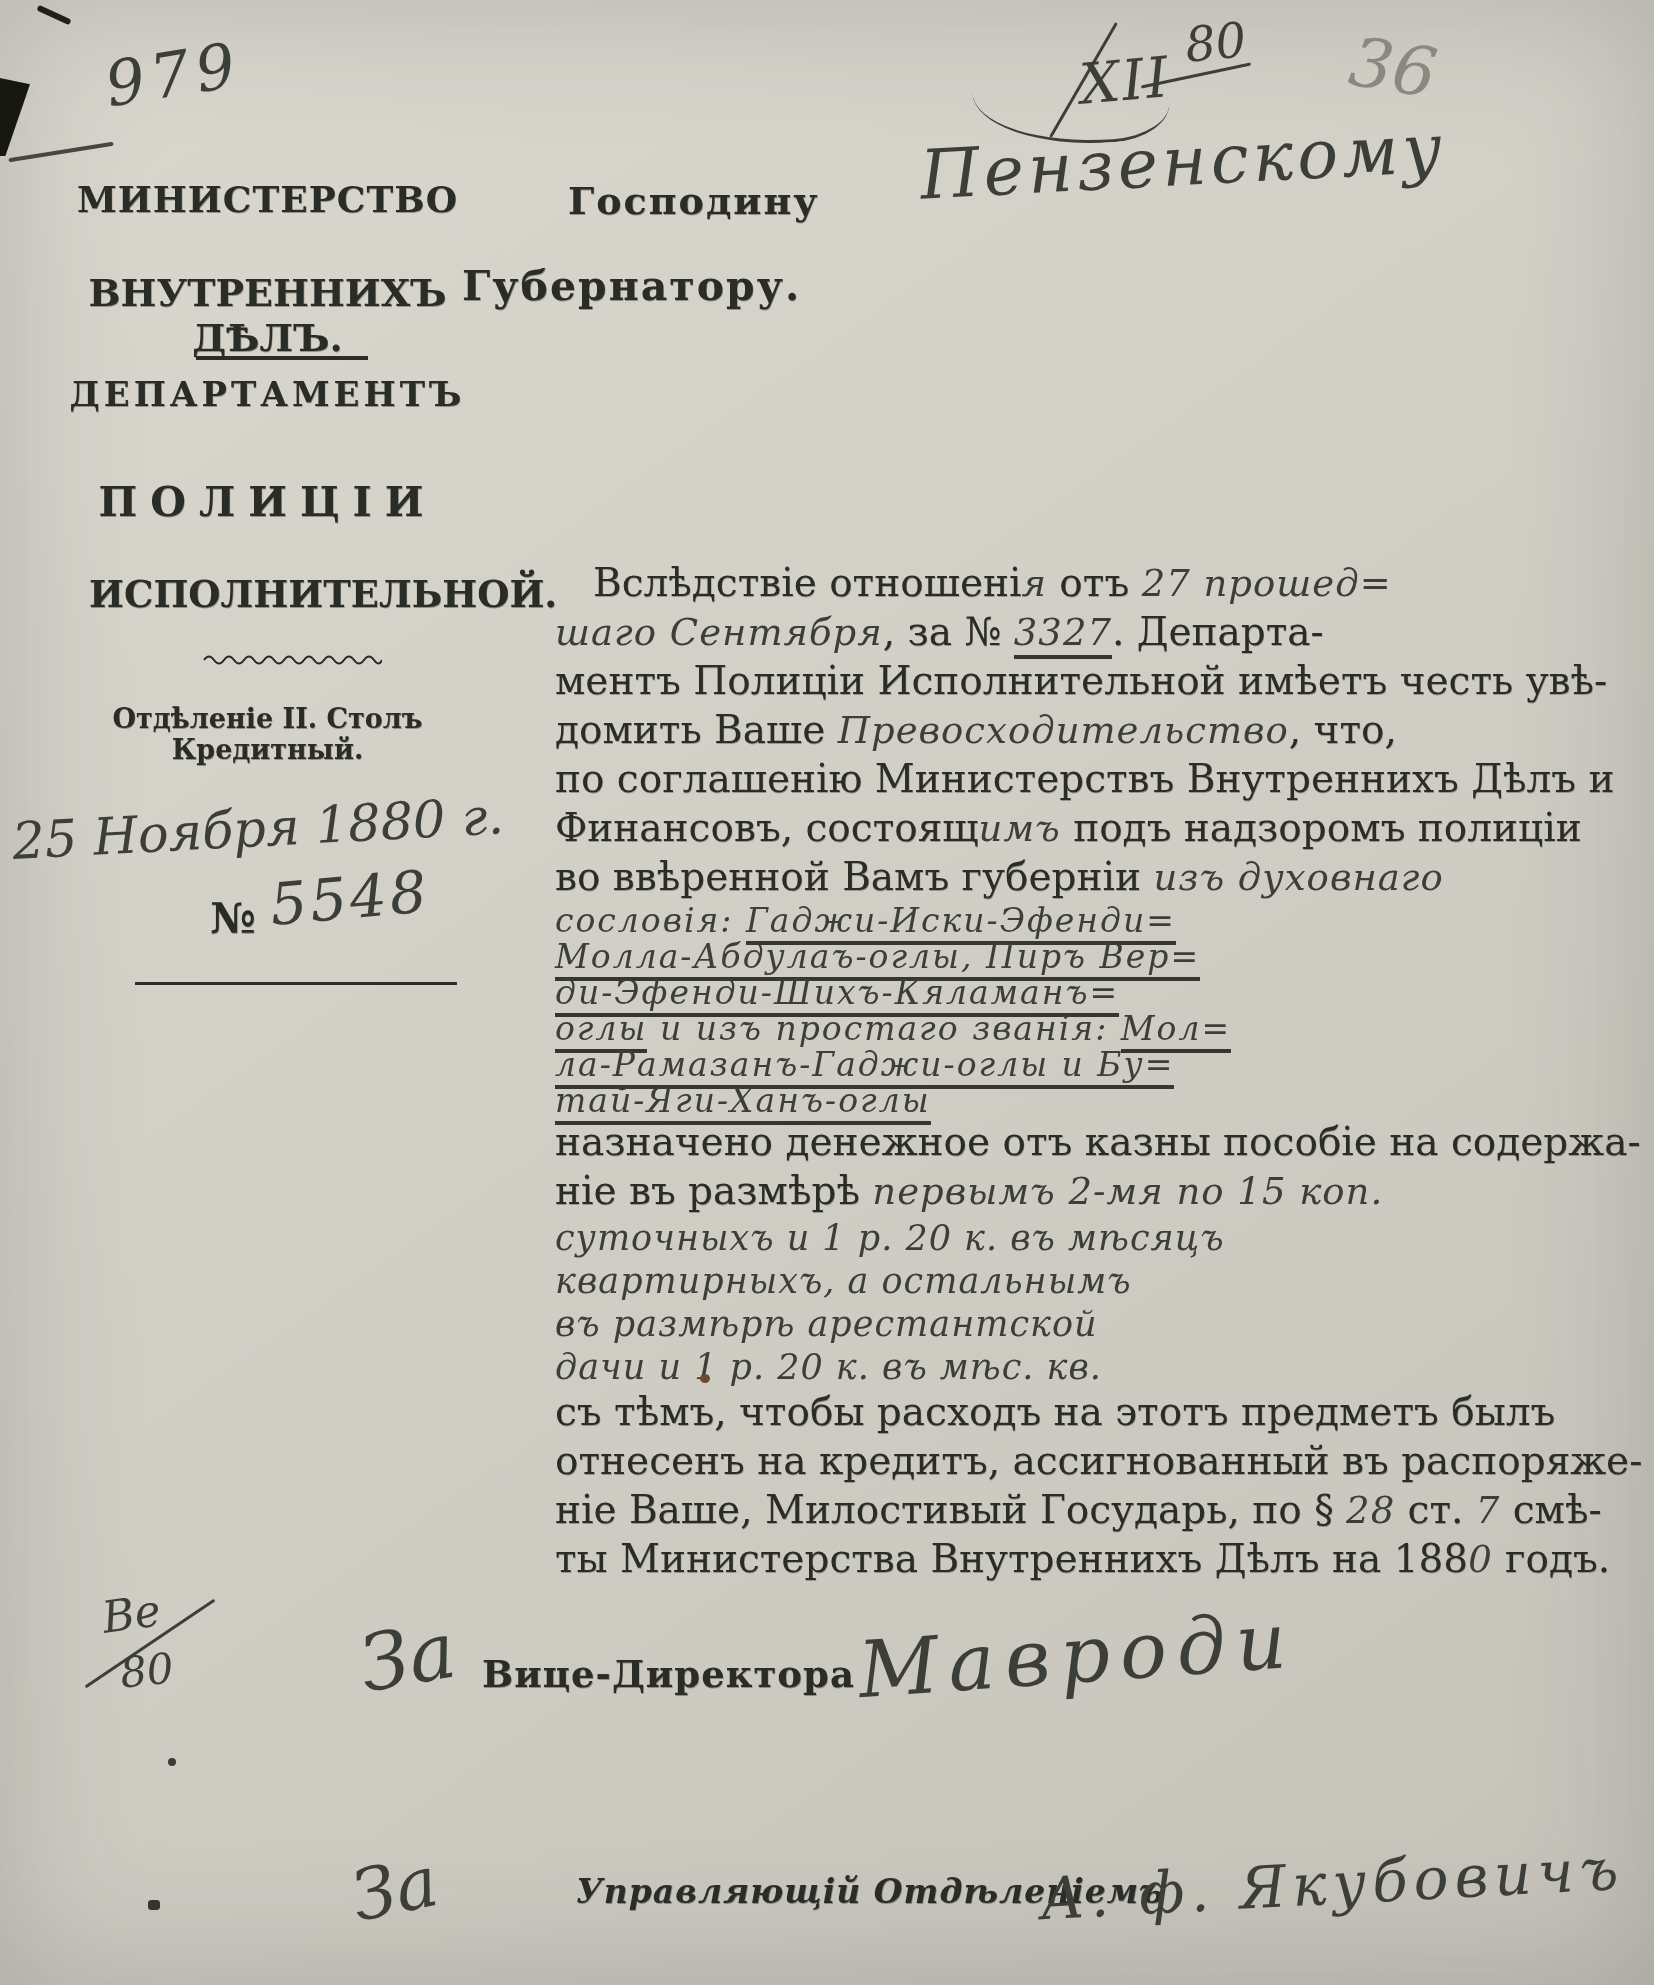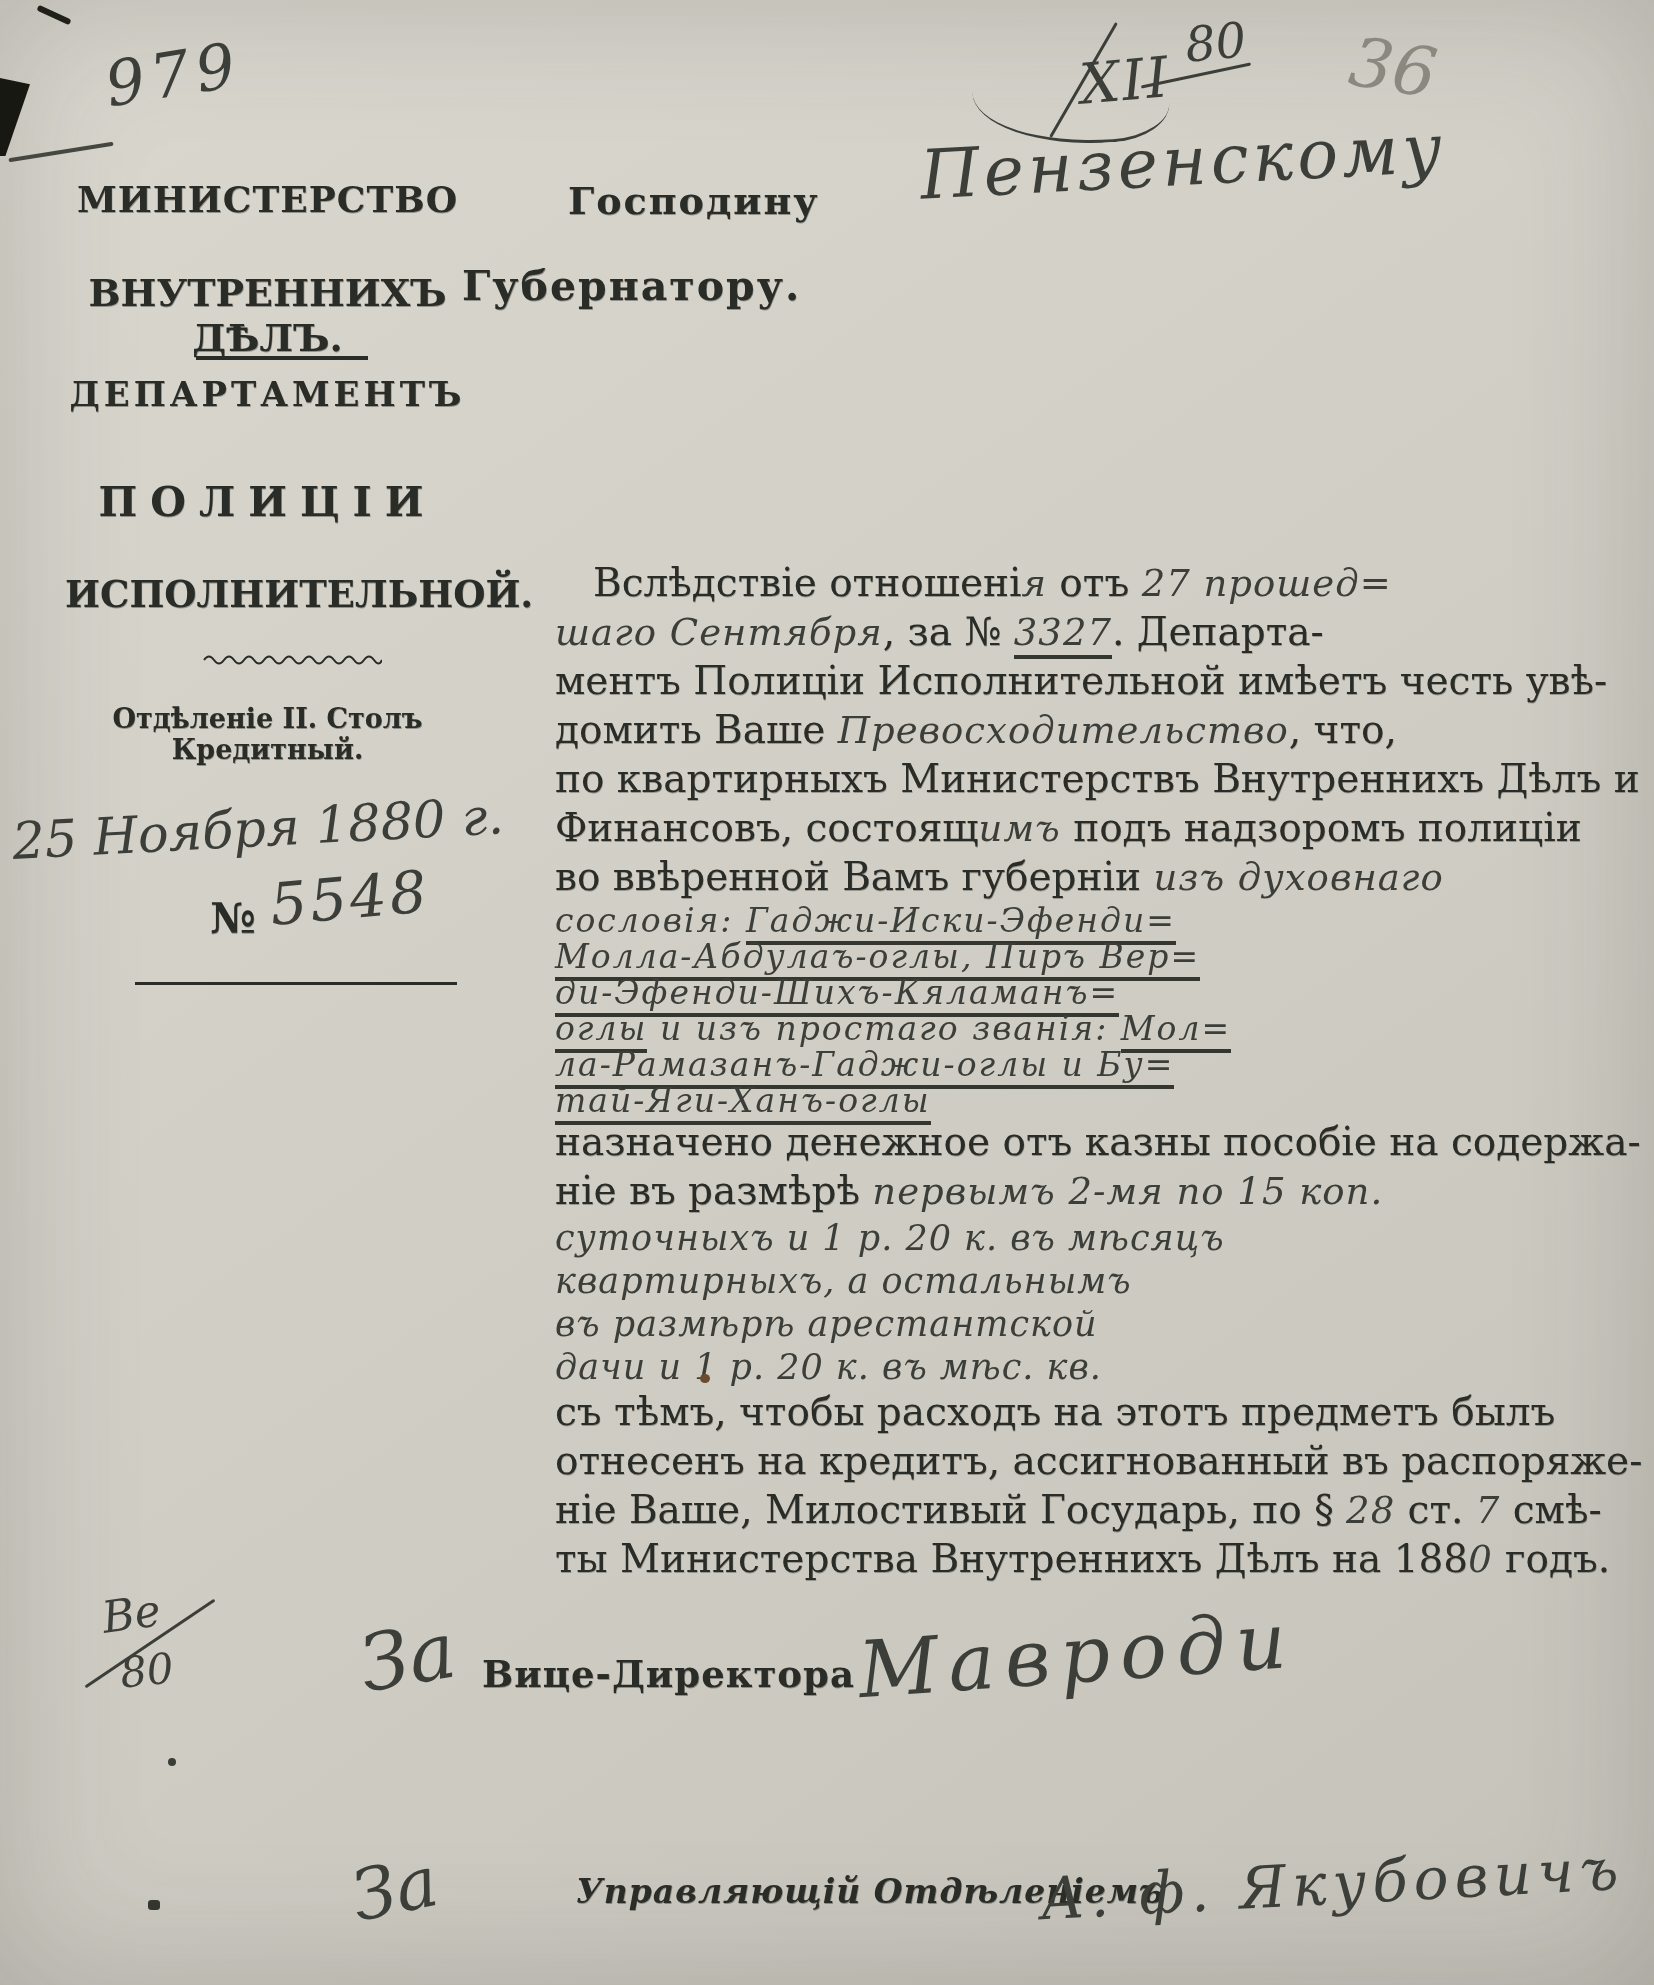--- a/index.html
+++ b/index.html
@@ -64,42 +64,42 @@
     <div class="abs hwline" style="left:160px;top:74px;width:112px;height:3px;transform:rotate(-12deg);border-radius:2px;"></div>
   </div>
 
   <div class="abs pencil" style="left:1350px;top:28px;font-size:68px;transform:rotate(9deg);">36</div>
 
   <div class="abs lh printb" style="top:178px;font-size:36px;letter-spacing:1px;">МИНИСТЕРСТВО</div>
   <div class="abs lh printb" style="top:270px;font-size:38px;">ВНУТРЕННИХЪ ДѢЛЪ.</div>
   <div class="abs rule" style="left:196px;top:356px;width:172px;height:4px;"></div>
   <div class="abs lh printb" style="top:374px;font-size:34px;letter-spacing:4px;">ДЕПАРТАМЕНТЪ</div>
   <div class="abs lh printb" style="top:478px;font-size:41px;letter-spacing:13px;">ПОЛИЦІИ</div>
-  <div class="abs lh printb" style="top:572px;font-size:37px;">ИСПОЛНИТЕЛЬНОЙ.</div>
+  <div class="abs lh printb" style="top:572px;font-size:37px;margin-left:24px;">ИСПОЛНИТЕЛЬНОЙ.</div>
   <div class="abs" style="left:202px;top:650px;width:180px;height:14px;">
     <svg width="180" height="14" viewBox="0 0 180 14">
       <path d="M2 9 q5 -7 10 0 t10 0 t10 0 t10 0 t10 0 t10 0 t10 0 t10 0 t10 0 t10 0 t10 0 t10 0 t10 0 t10 0 t10 0 t10 0 t10 0 t8 0" stroke="#2a2d27" stroke-width="2" fill="none"></path>
     </svg>
   </div>
   <div class="abs lh printb" style="top:703px;font-size:27px;">Отдѣленіе II.  Столъ Кредитный.</div>
   <div class="abs hw" style="left:12px;top:800px;width:460px;text-align:center;font-size:51px;transform:rotate(-3deg);white-space:nowrap;">25 Ноября 1880 г.</div>
   <div class="abs printb" style="left:210px;top:894px;font-size:42px;">№</div>
   <div class="abs hw" style="left:270px;top:864px;font-size:58px;transform:rotate(-5deg);letter-spacing:3px;">5548</div>
   <div class="abs rule" style="left:135px;top:982px;width:322px;height:3px;"></div>
 
   <div class="abs printb" style="left:568px;top:178px;font-size:38px;letter-spacing:2px;">Господину</div>
   <div class="abs hw" style="left:920px;top:122px;font-size:68px;transform:rotate(-3deg);letter-spacing:4px;white-space:nowrap;">Пензенскому</div>
   <div class="abs printb" style="left:462px;top:262px;font-size:41px;letter-spacing:2px;">Губернатору.</div>
 
   <div class="abs" id="body-block">
       <div class="bline p indent"><span class="seg-p">Вслѣдствіе отношені</span><span class="seg-h">я</span><span class="seg-p"> отъ </span><span class="seg-h">27 прошед=</span></div>
       <div class="bline p"><span class="seg-h">шаго Сентября</span><span class="seg-p">, за № </span><span class="seg-h seg-hu">3327</span><span class="seg-p">. Департа-</span></div>
       <div class="bline p"><span class="seg-p">ментъ Полиціи Исполнительной имѣетъ честь увѣ-</span></div>
       <div class="bline p"><span class="seg-p">домить Ваше </span><span class="seg-h">Превосходительство</span><span class="seg-p">, что,</span></div>
-      <div class="bline p"><span class="seg-p">по квартирныхъ Министерствъ Внутреннихъ Дѣлъ и</span></div>
+      <div class="bline p"><span class="seg-p">по соглашенію Министерствъ Внутреннихъ Дѣлъ и</span></div>
       <div class="bline p"><span class="seg-p">Финансовъ, состоящ</span><span class="seg-h">имъ</span><span class="seg-p"> подъ надзоромъ полиціи</span></div>
       <div class="bline p"><span class="seg-p">во ввѣренной Вамъ губерніи </span><span class="seg-h">изъ духовнаго</span></div>
       <div class="bline d"><span class="seg-h">сословія: </span><span class="seg-h seg-hu">Гаджи-Иски-Эфенди=</span></div>
       <div class="bline d"><span class="seg-h seg-hu">Молла-Абдулаъ-оглы, Пиръ Вер=</span></div>
       <div class="bline d"><span class="seg-h seg-hu">ди-Эфенди-Шихъ-Кяламанъ=</span></div>
       <div class="bline d"><span class="seg-h seg-hu">оглы</span><span class="seg-h"> и изъ простаго званія: </span><span class="seg-h seg-hu">Мол=</span></div>
       <div class="bline d"><span class="seg-h seg-hu">ла-Рамазанъ-Гаджи-оглы и Бу=</span></div>
       <div class="bline d"><span class="seg-h seg-hu">тай-Яги-Ханъ-оглы</span></div>
       <div class="bline p"><span class="seg-p">назначено денежное отъ казны пособіе на содержа-</span></div>
       <div class="bline p"><span class="seg-p">ніе въ размѣрѣ </span><span class="seg-h">первымъ 2-мя по 15 коп.</span></div>

